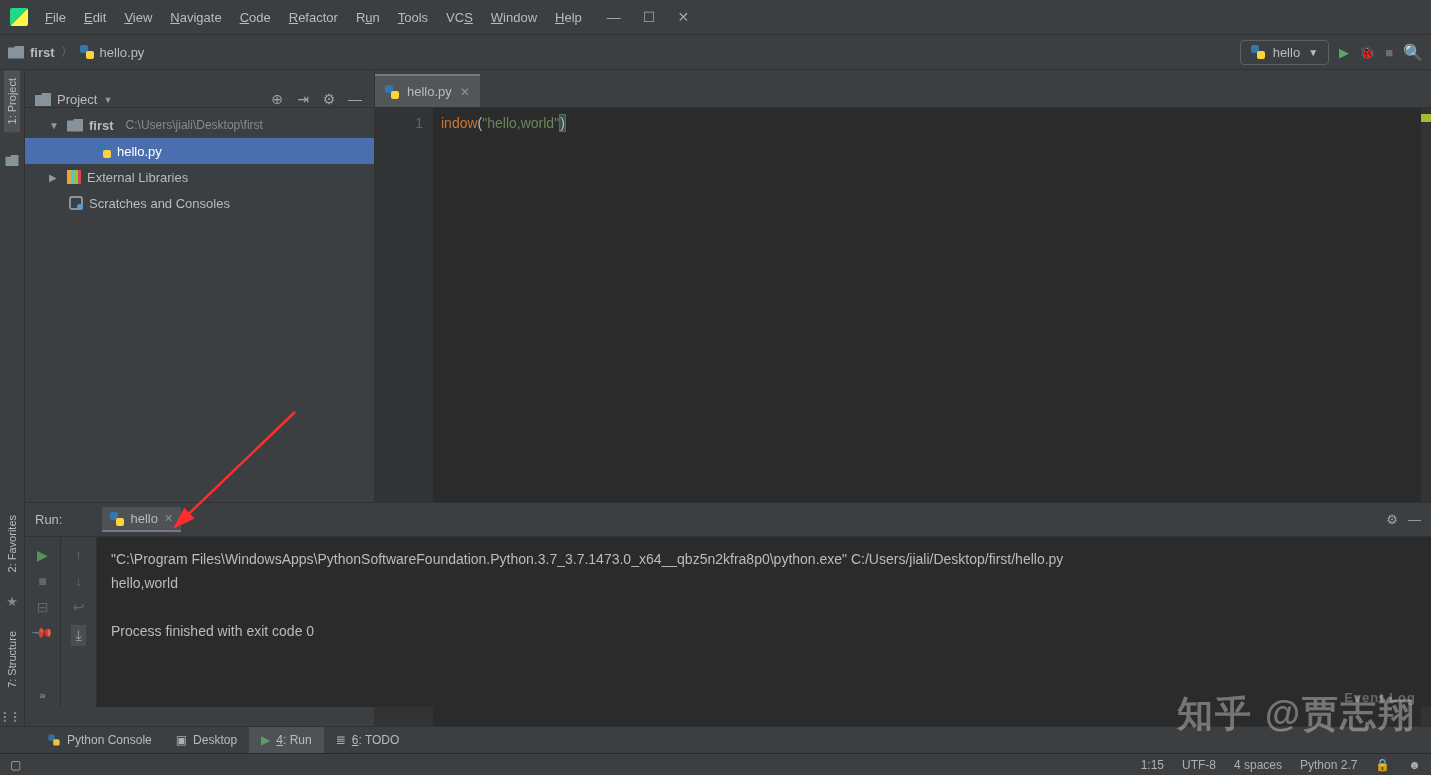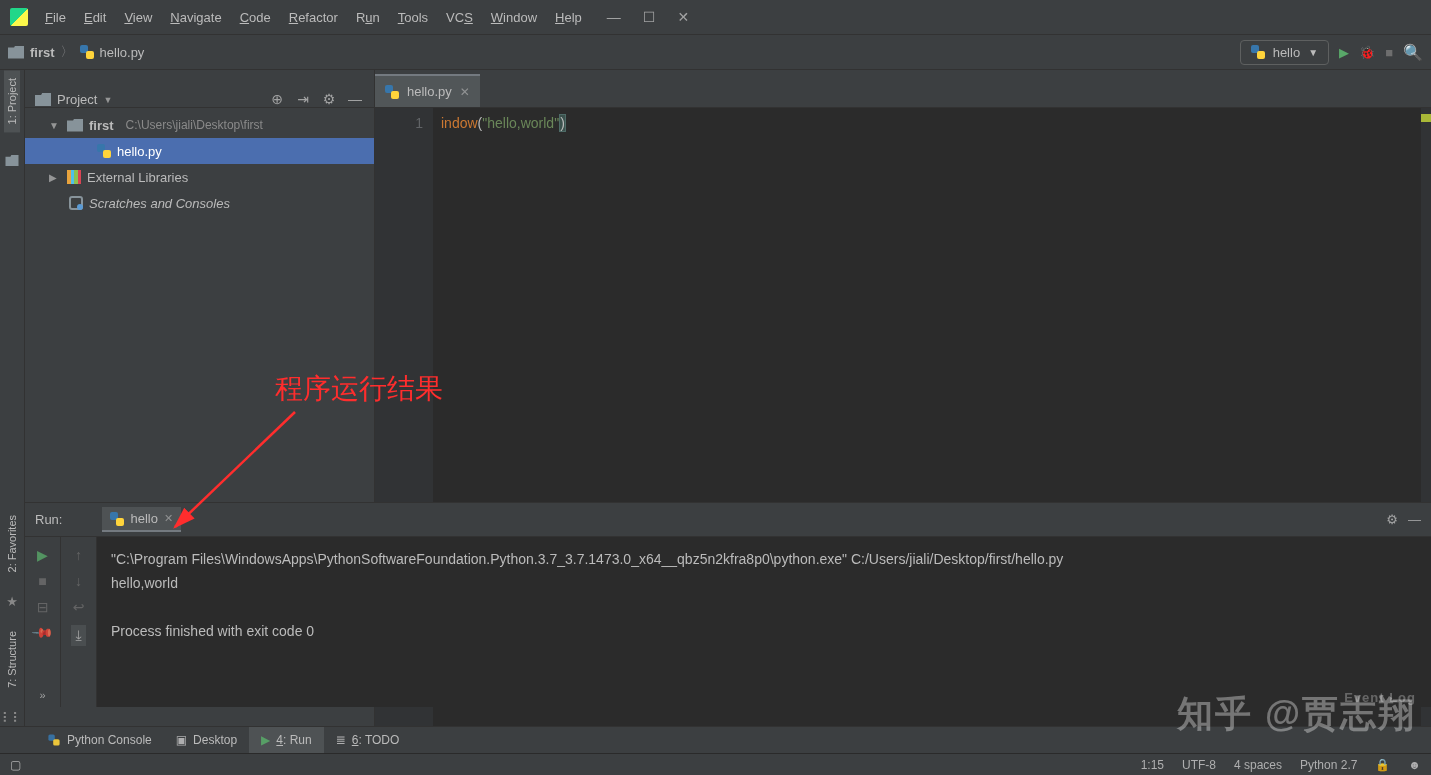--- a/index.html
+++ b/index.html
@@ -169,21 +169,21 @@
    </div>
    <div class="tree-row sel" style="padding-left:72px;">
     <span class="py-ico"></span>
     <span>hello.py</span>
    </div>
    <div class="tree-row" style="padding-left:24px;">
     <span class="arrow">▶</span>
     <span class="libs-ico"></span>
     <span>External Libraries</span>
    </div>
-   <div class="tree-row" style="padding-left:44px;font-style:italic;">
+   <div class="tree-row" style="padding-left:44px;">
     <span class="scratch-ico"></span>
     <span>Scratches and Consoles</span>
    </div>
   </div>
  </div>
 
  <div class="editor">
   <div class="tabs">
    <div class="tab">
     <span class="py-ico"></span>
@@ -197,21 +197,20 @@
         </div>
    <div class="codetext"><span class="kw">indow</span><span class="par">(</span><span class="str">"hello,world"</span><span class="par hl-paren">)</span></div>
    <div class="rmargin">
           <div class="warn"></div>
         </div>
   </div>
  </div>
 </div>
 
 <div class="annot">
- <span>程序运行结果</span>
  <svg width="160" height="140">
       <defs>
         <marker id="ah" markerWidth="10" markerHeight="10" refX="8" refY="3" orient="auto">
           <path d="M0,0 L0,6 L9,3 z" fill="#ff2d2d"></path>
         </marker>
       </defs>
       <line x1="130" y1="10" x2="10" y2="125" stroke="#ff2d2d" stroke-width="2.5" marker-end="url(#ah)"></line>
     </svg>
 </div>
 

